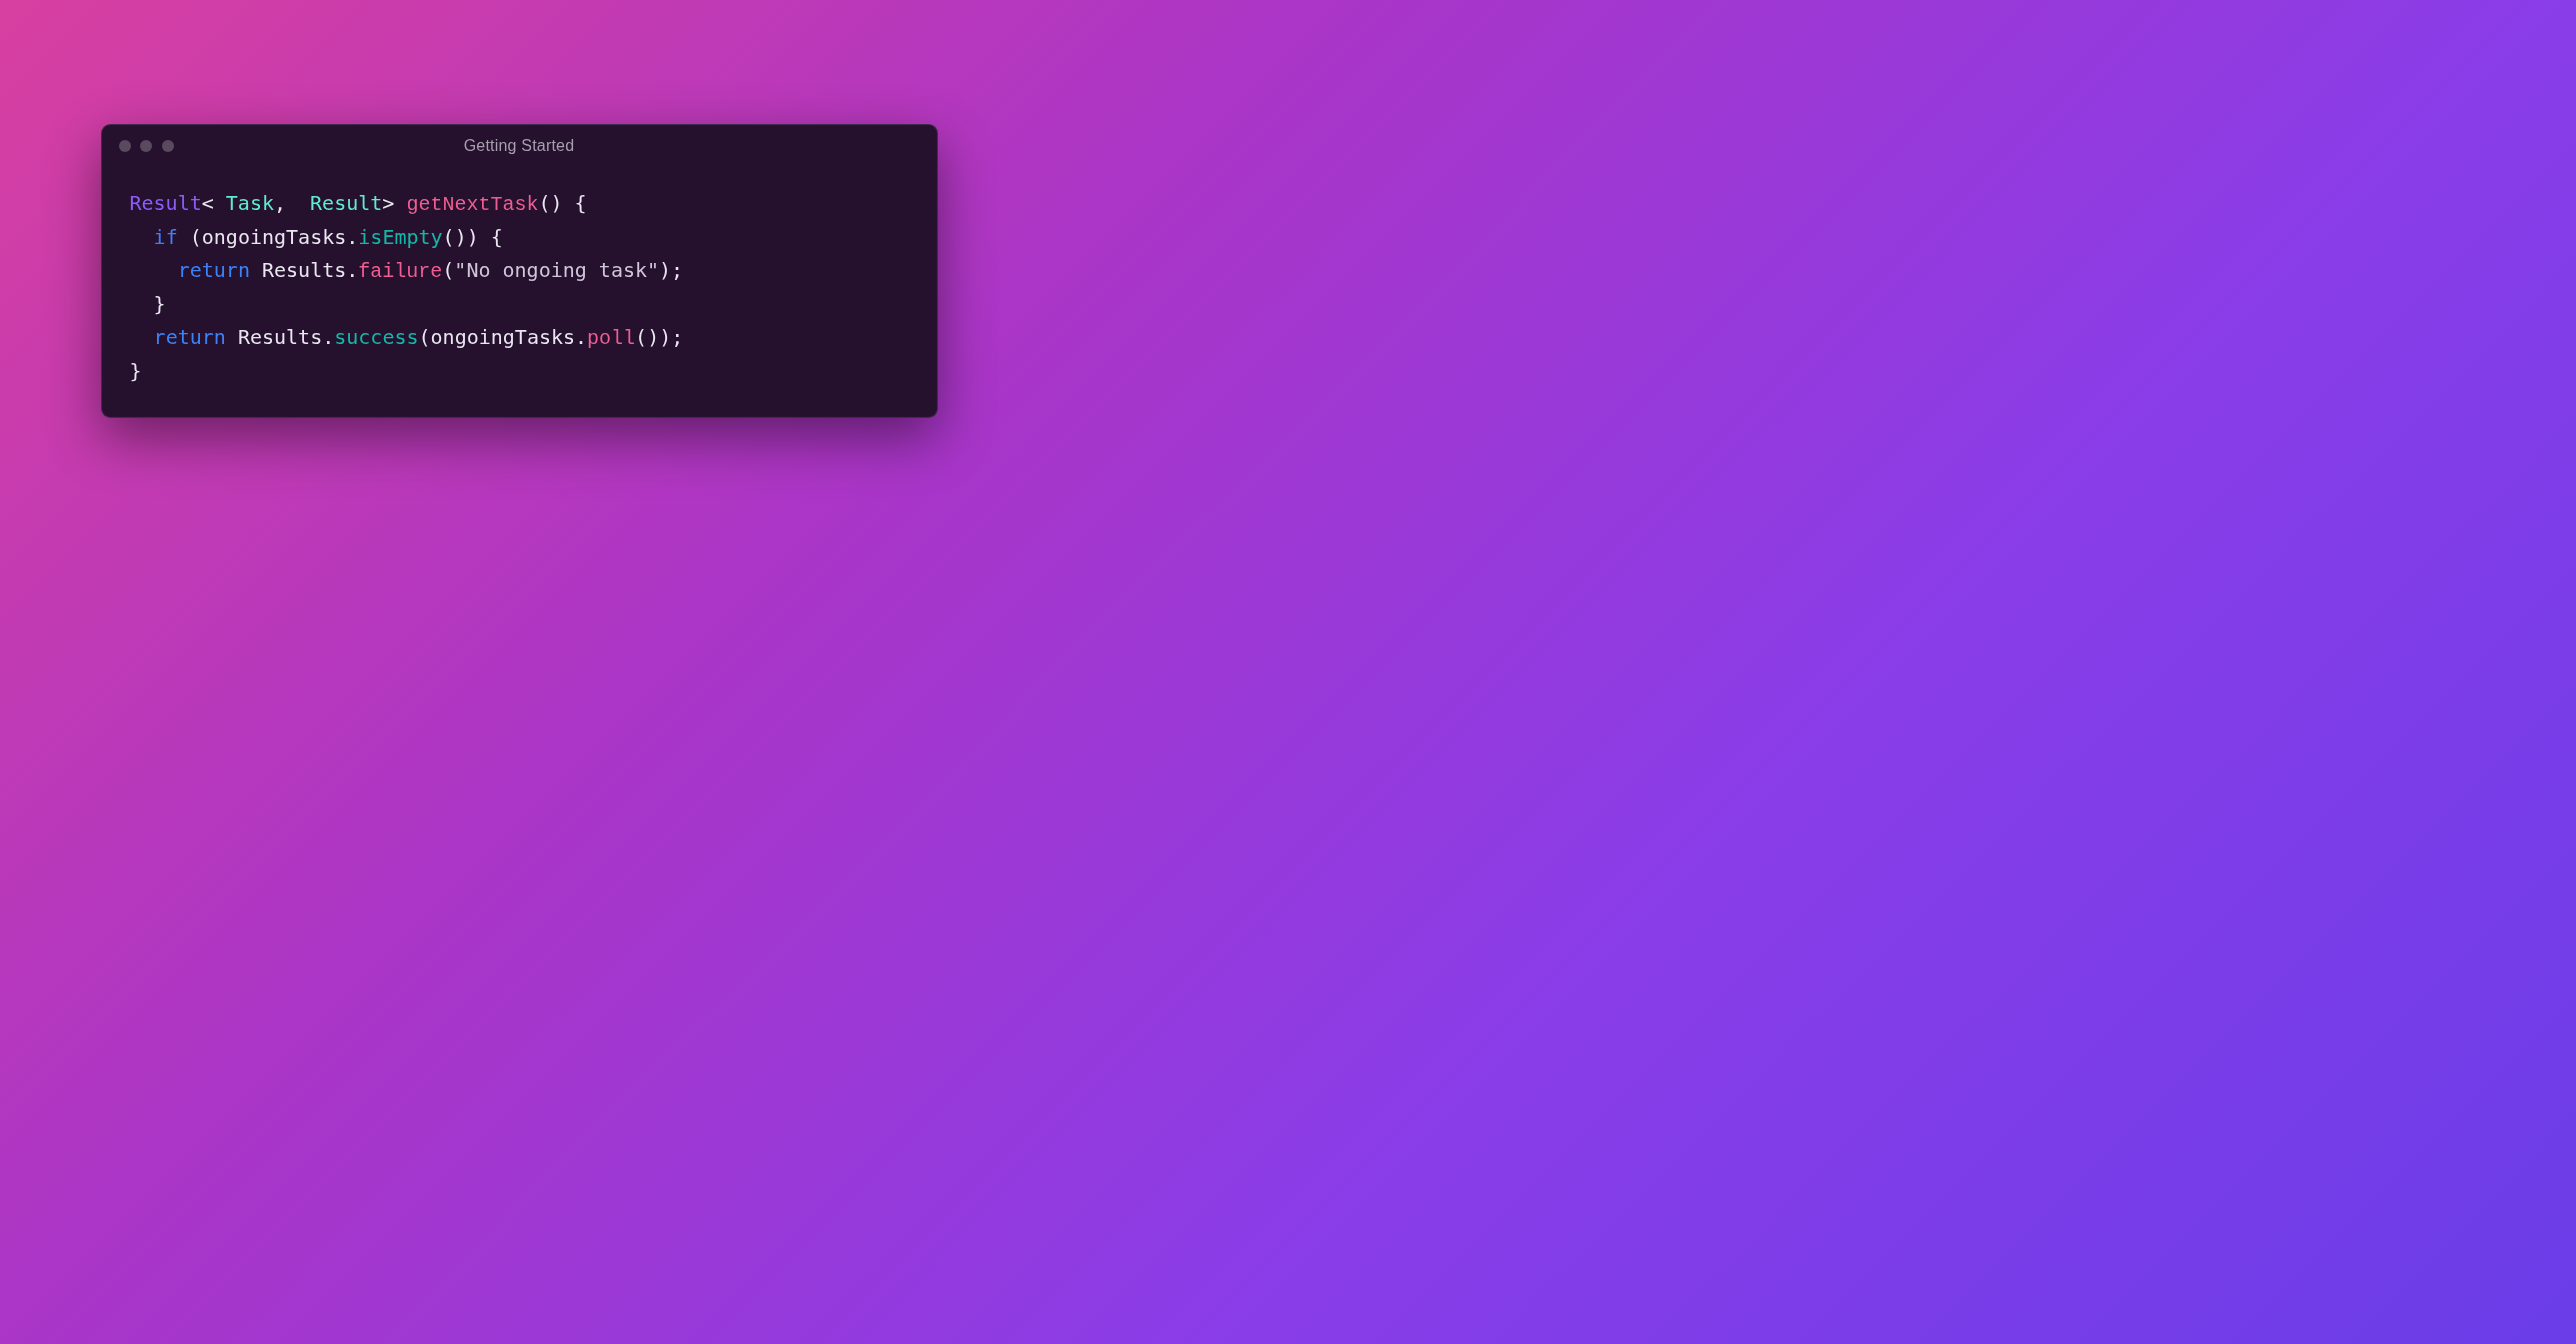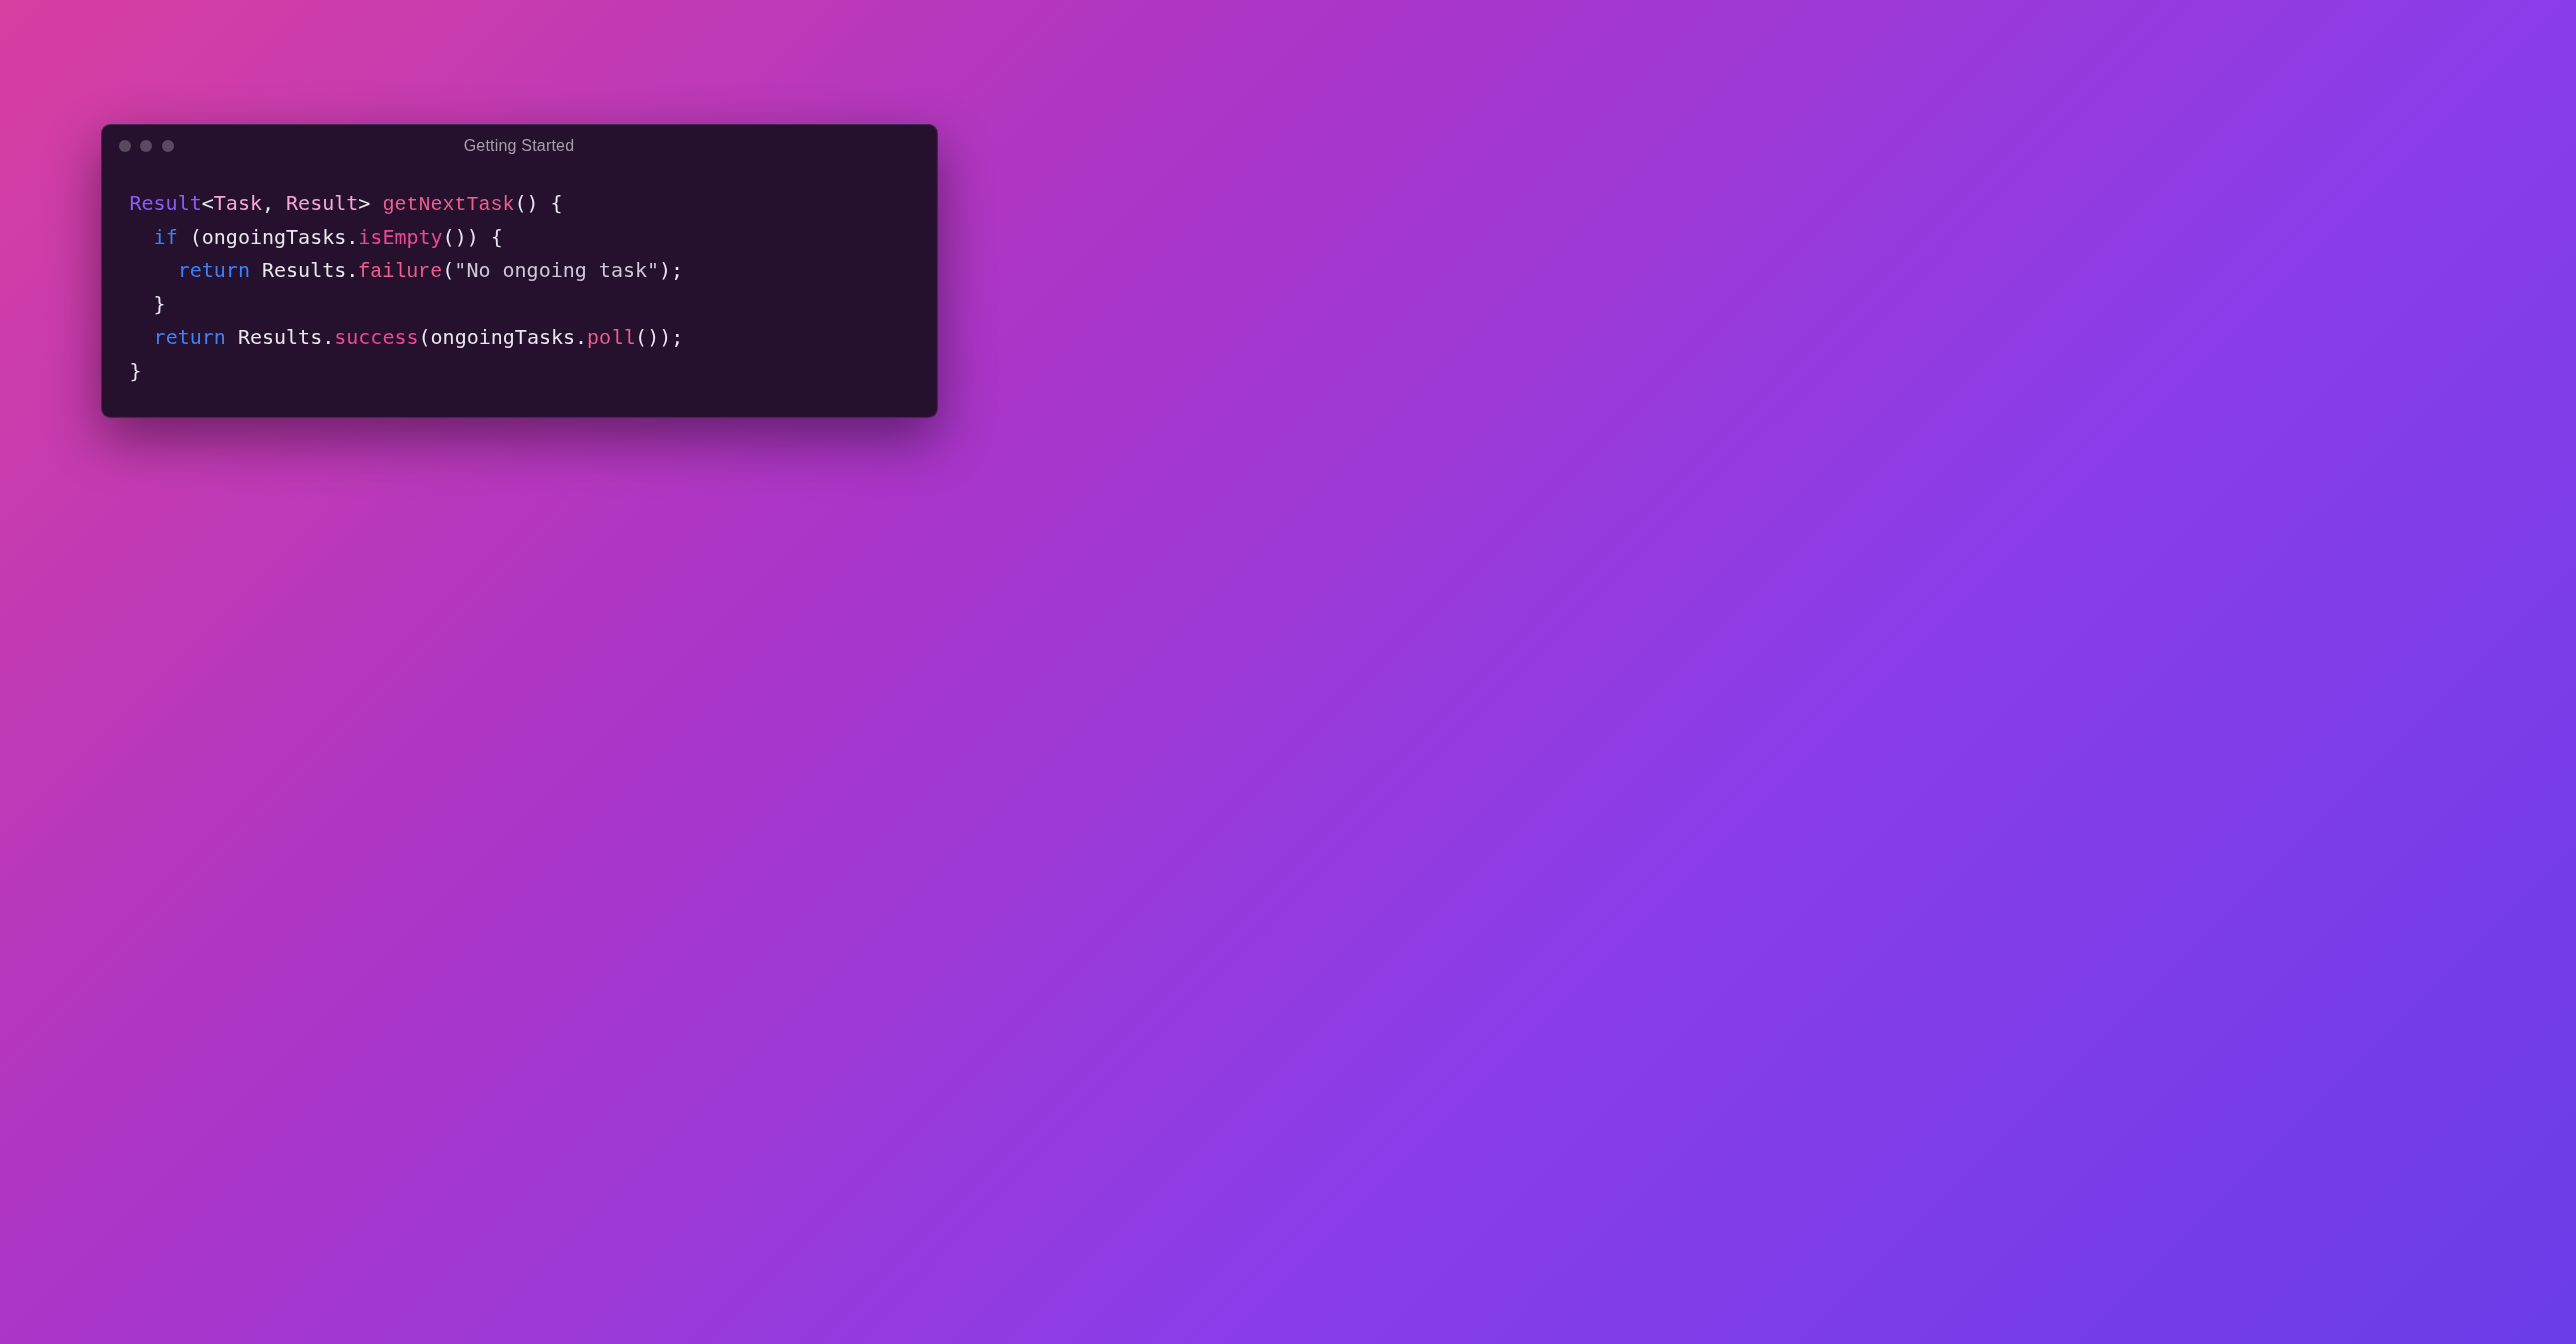--- a/index.html
+++ b/index.html
@@ -55,22 +55,22 @@
     pre {
       font-family: ui-monospace, "SF Mono", Menlo, Consolas, monospace;
       font-size: 20px;
       line-height: 1.65;
       color: #e9e6ef;
       white-space: pre;
     }
     .tok-type   { color: #8b5cf6; }
     .tok-punct  { color: #e9e6ef; }
     .tok-kw     { color: #3b82f6; }
-    .tok-ident  { color: #f9a8d4; }
-    .tok-call   { color: #ec4899; }
+    .tok-ident  { color: #5eead4; margin-left: 12px; }
+    .tok-call   { color: #14b8a6; }
     .tok-method { color: #ef5d91; font-family: Liberation Mono, monospace; }
     .tok-str    { color: #cfc6d8; }
   </style>
 </head>
 <body>
 
 <div class="window">
   <div class="titlebar">
     <div class="traffic-lights">
       <div class="dot"></div>

